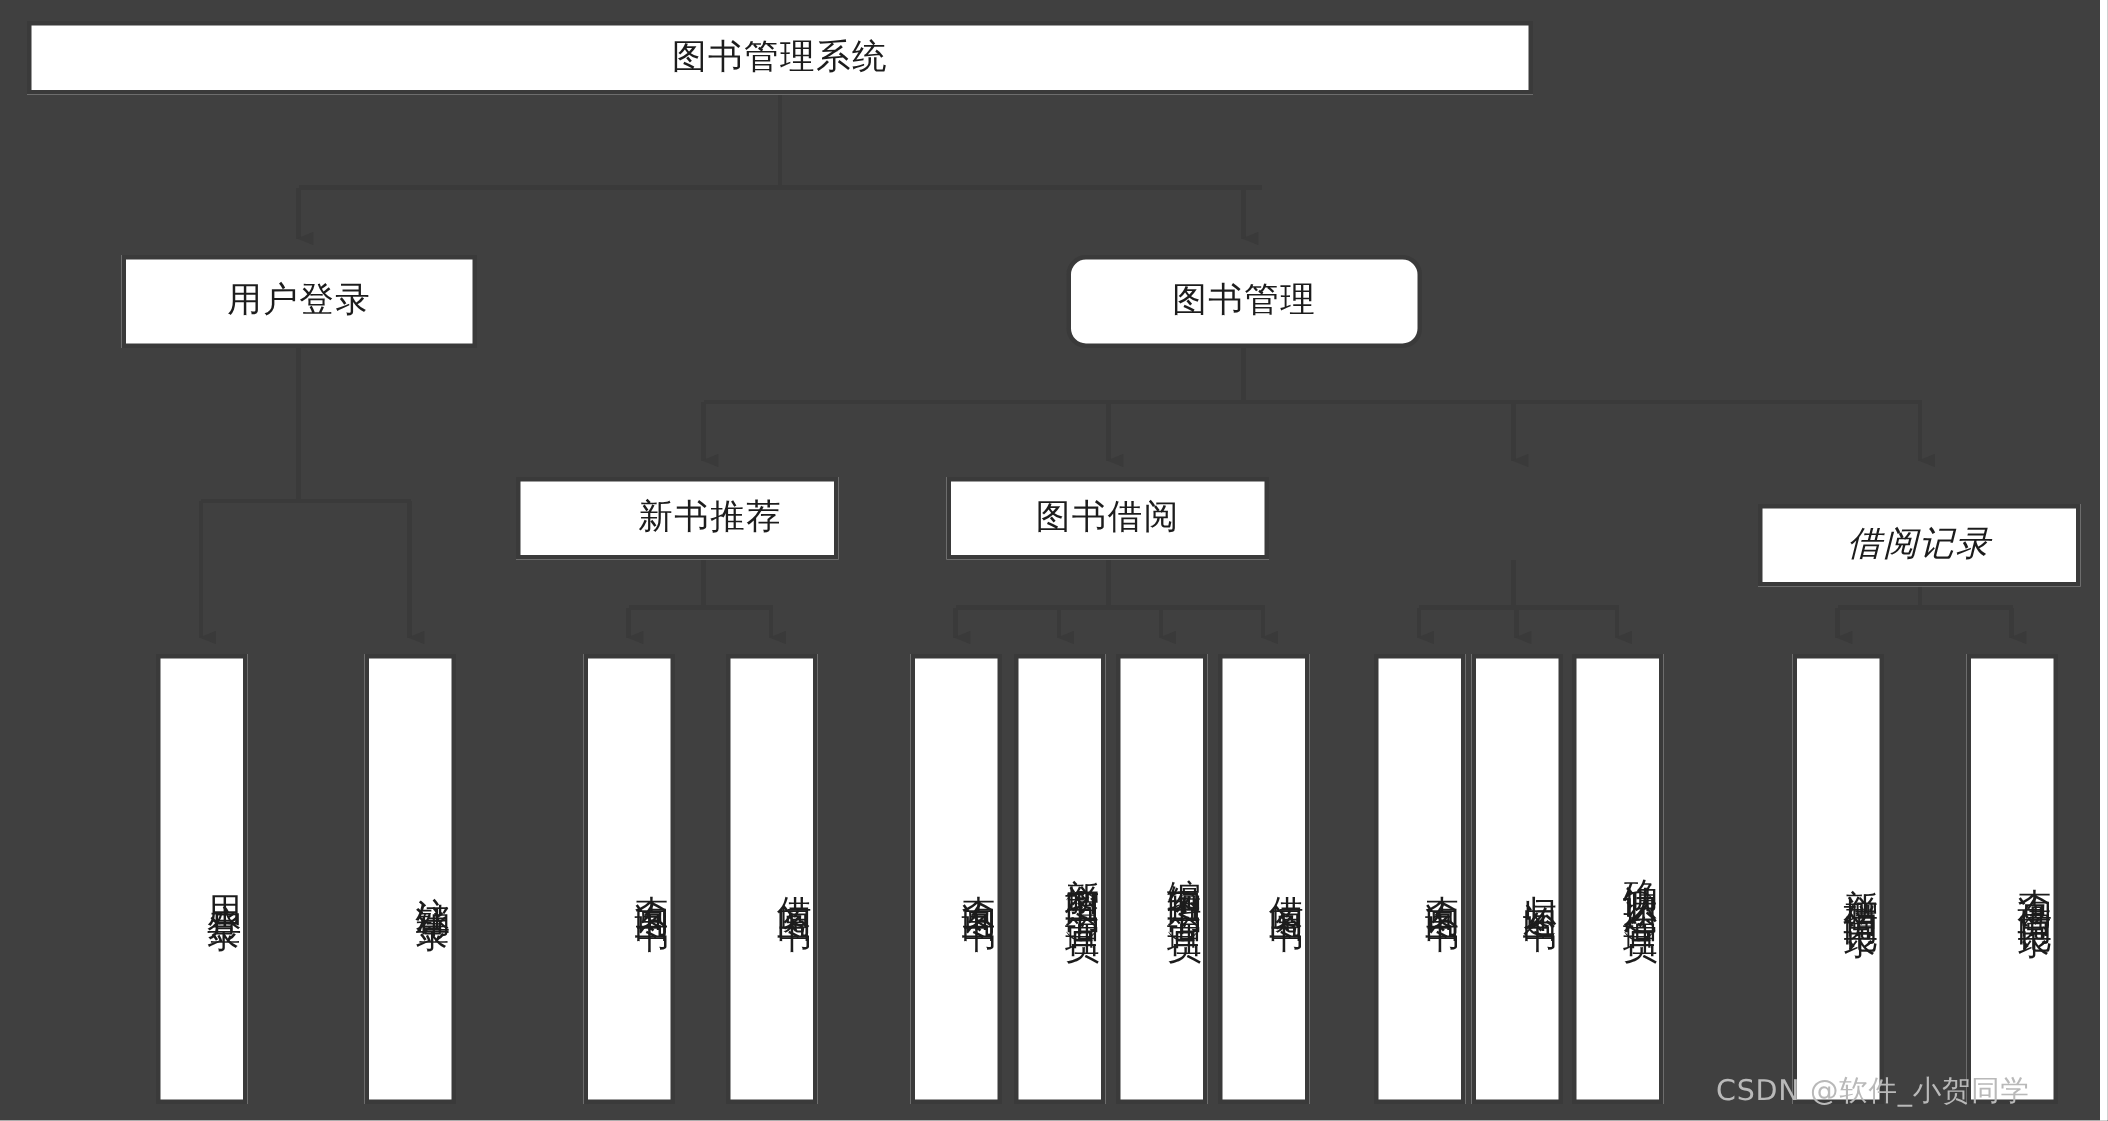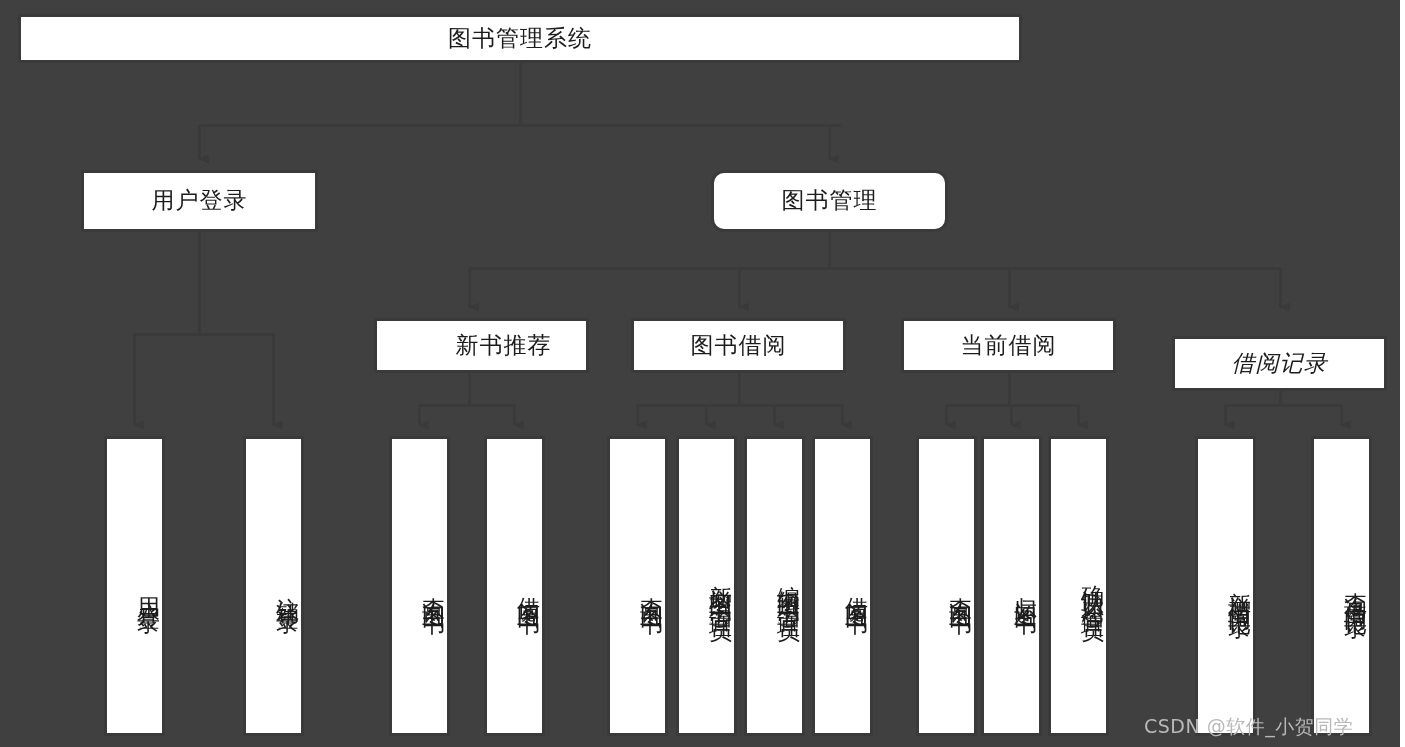--- a/index.html
+++ b/index.html
@@ -122,28 +122,25 @@
     <span class="label">图书管理系统</span>
   </div>
 
   <div class="node horizontal" style="left: 81px; top: 170px; width: 237px; height: 62px;">
     <span class="label">用户登录</span>
   </div>
   <div class="node horizontal" style="left: 711px; top: 170px; width: 237px; height: 62px; border-radius: 13px;">
     <span class="label">图书管理</span>
   </div>
 
-  <div class="node horizontal" style="left: 374px; top: 318px; width: 215px; height: 55px; padding-left: 44px;">
+  <div class="node horizontal" style="left: 344px; top: 318px; width: 215px; height: 55px; padding-left: 44px;">
     <span class="label">新书推荐</span>
   </div>
   <div class="node horizontal" style="left: 631px; top: 318px; width: 215px; height: 55px;">
     <span class="label">图书借阅</span>
-  </div>
-  <div class="node horizontal" style="left: 901px; top: 318px; width: 215px; height: 55px;">
-    <span class="label">当前借阅</span>
   </div>
   <div class="node horizontal" style="left: 1172px; top: 336px; width: 215px; height: 55px; font-style: italic;">
     <span class="label">借阅记录</span>
   </div>
 
   <div class="node vertical" style="left: 104px; top: 436px; width: 61px; height: 300px;">
     <span class="label">用户登录</span>
   </div>
   <div class="node vertical" style="left: 243px; top: 436px; width: 61px; height: 300px;">
     <span class="label">注销登录</span>

